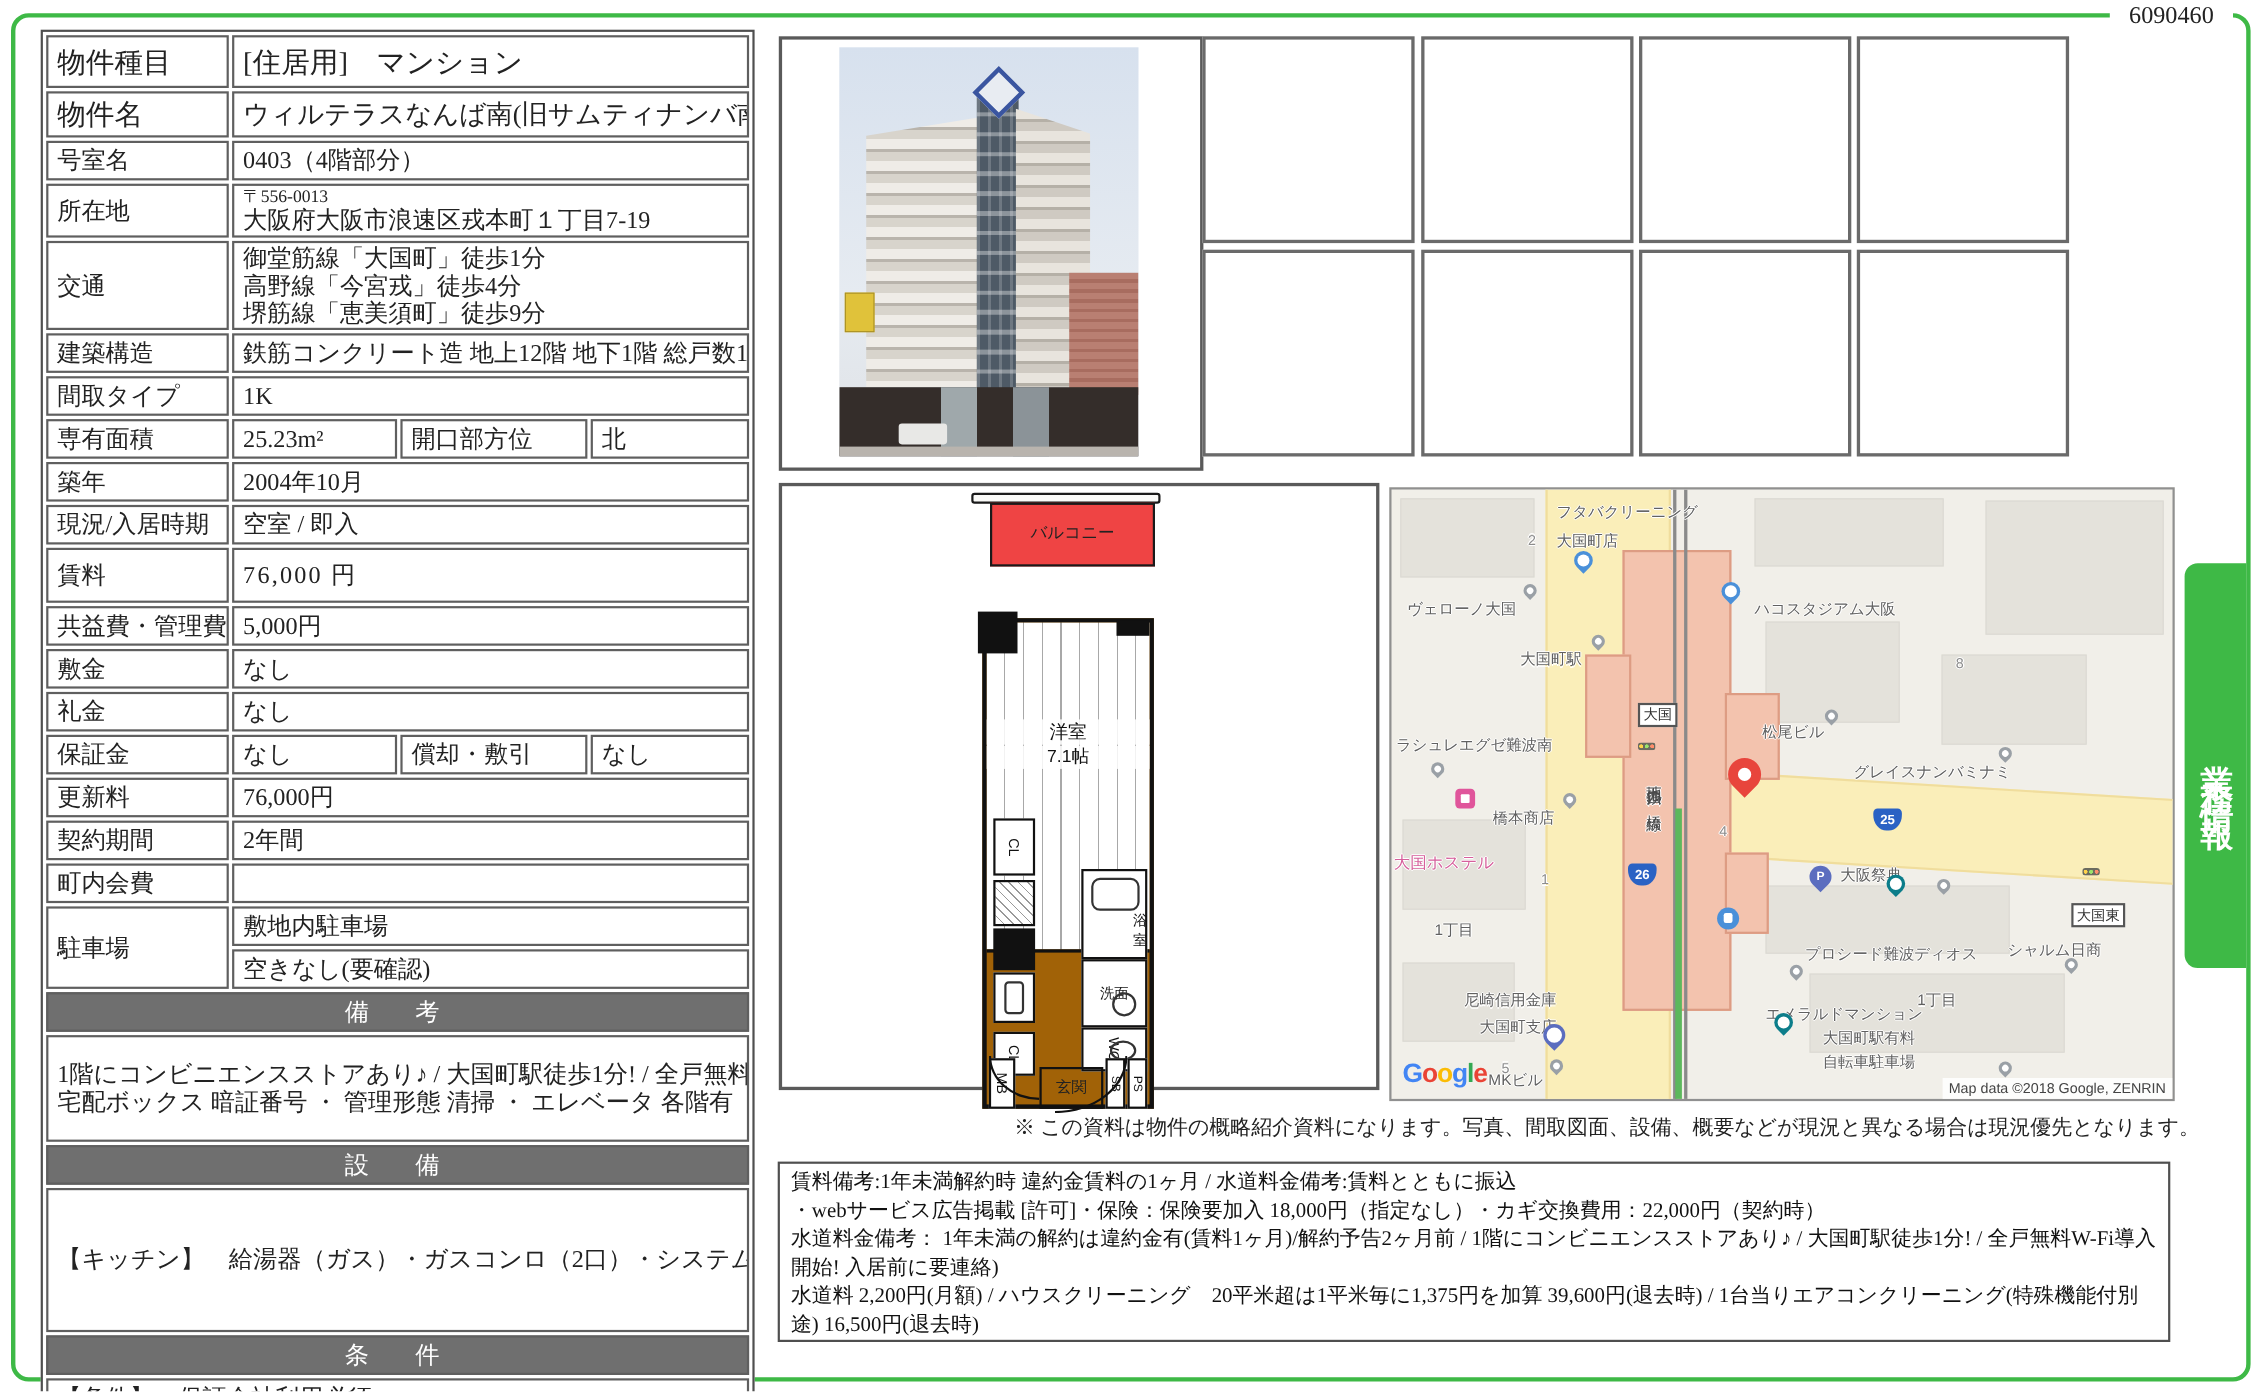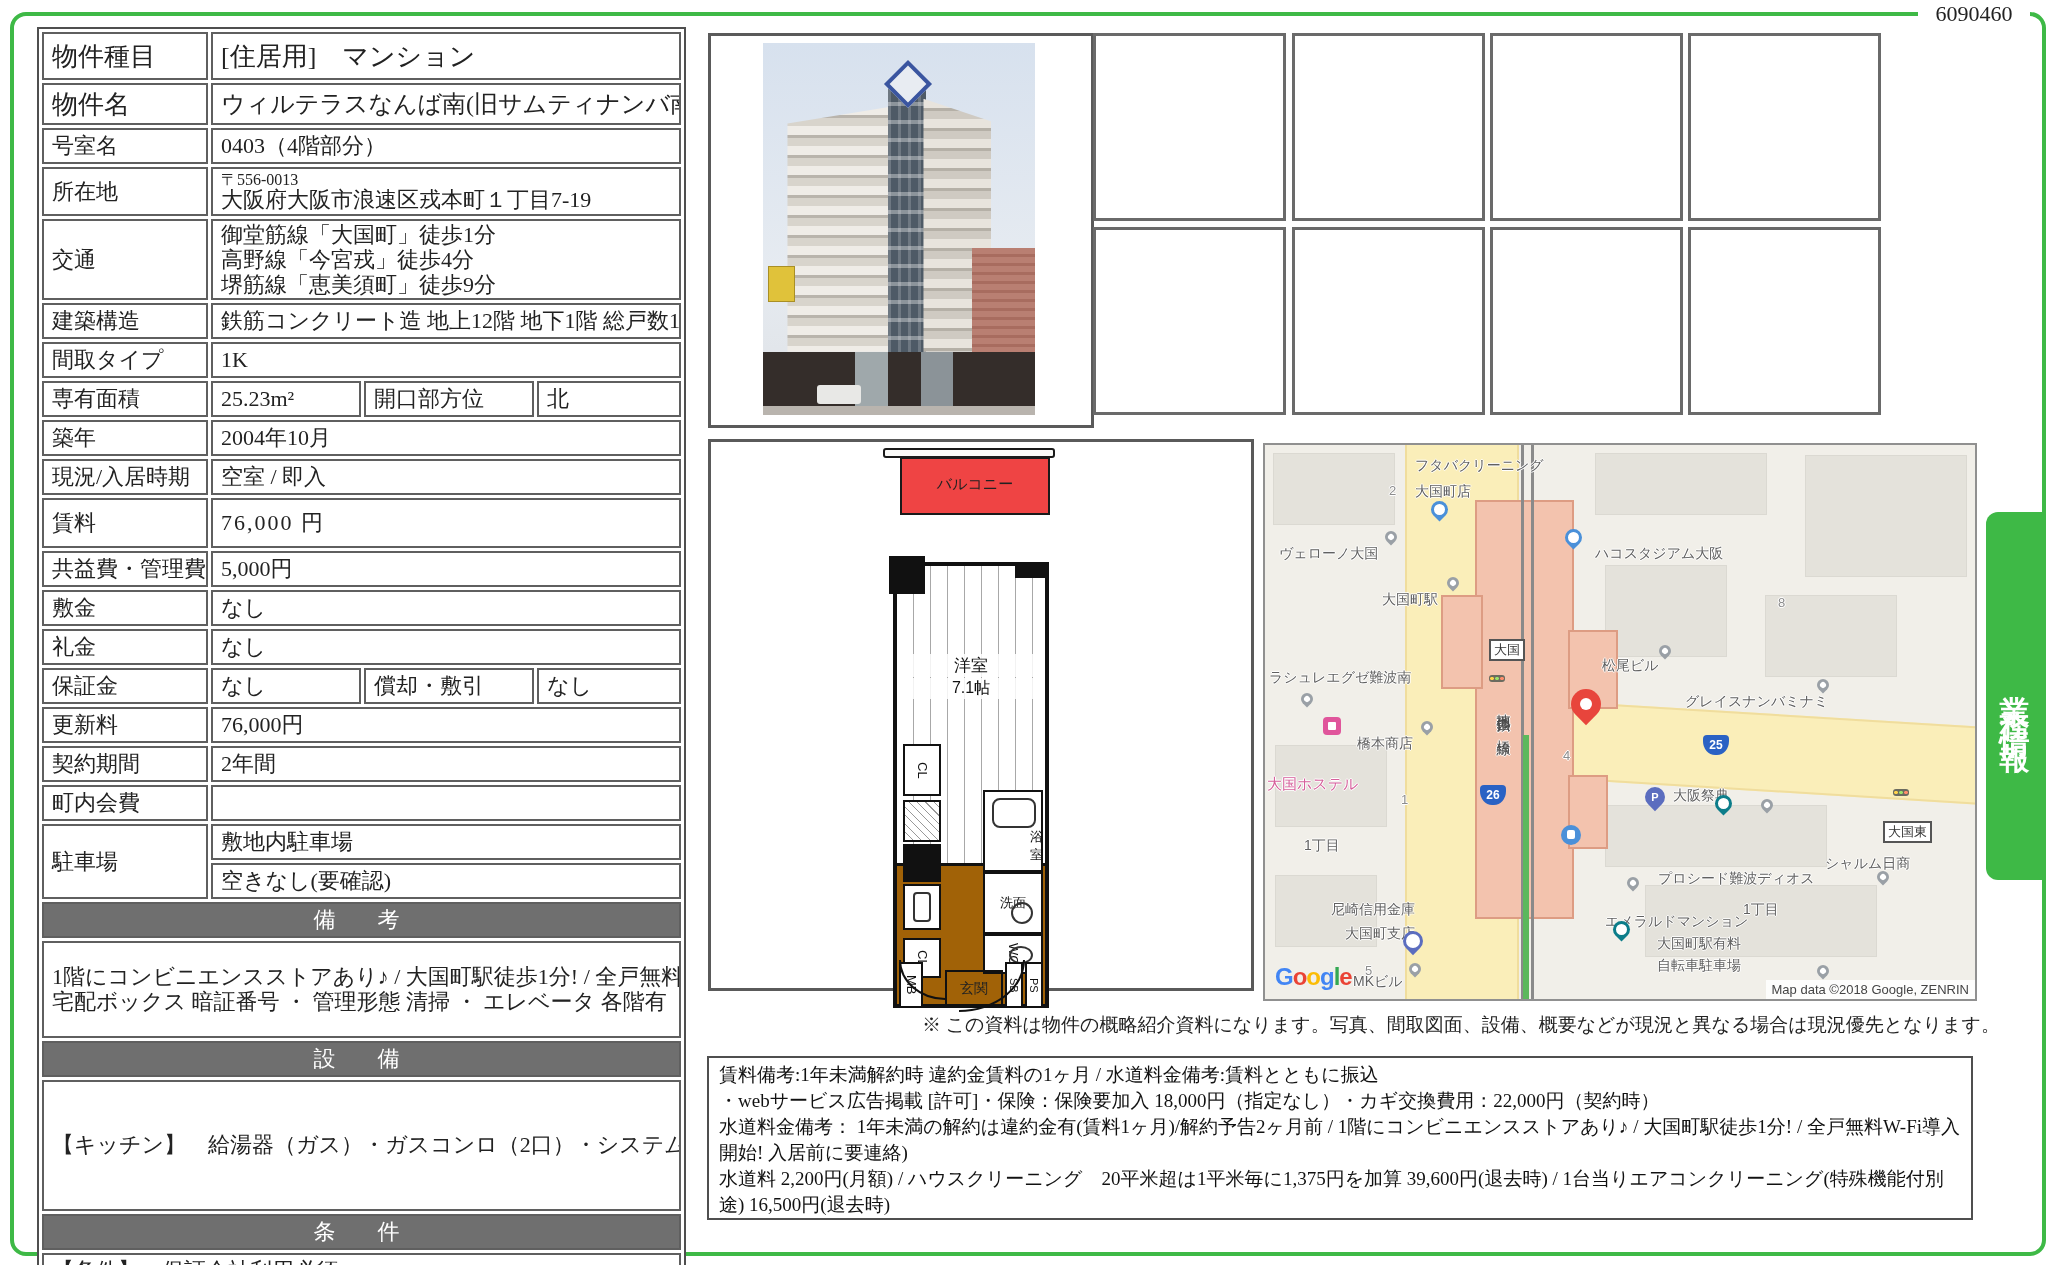--- a/index.html
+++ b/index.html
@@ -367,21 +367,21 @@
       <div class="mlabel " style="left: 4px; top: 224px;">ラシュレエグゼ難波南</div>
       <div class="mlabel " style="left: 92px; top: 290px;">橋本商店</div>
       <div class="mlabel pink-label" style="left: 2px; top: 330px;">大国ホステル</div>
       <div class="mlabel num" style="left: 136px; top: 347px;">1</div>
       <div class="mlabel num" style="left: 298px; top: 303px;">4</div>
       <div class="mlabel shield" style="left: 215px; top: 340px;">26</div>
       <div class="mlabel shield" style="left: 438px; top: 290px;">25</div>
       <div class="mlabel " style="left: 408px; top: 342px;">大阪祭典</div>
       <div class="mlabel station" style="left: 618px; top: 376px;">大国東</div>
       <div class="mlabel vertical" style="left: 230px; top: 258px;">地下鉄四つ橋線</div>
-      <div class="mlabel " style="left: 376px; top: 425px; margin-left: 17px;">プロシード難波ディオス</div>
+      <div class="mlabel " style="left: 376px; top: 414px;">プロシード難波ディオス</div>
       <div class="mlabel " style="left: 560px; top: 410px;">シャルム日商</div>
       <div class="mlabel " style="left: 39px; top: 392px;">1丁目</div>
       <div class="mlabel " style="left: 478px; top: 456px;">1丁目</div>
       <div class="mlabel " style="left: 66px; top: 456px;">尼崎信用金庫</div>
       <div class="mlabel " style="left: 80px; top: 480px;">大国町支店</div>
       <div class="mlabel " style="left: 340px; top: 468px;">エメラルドマンション</div>
       <div class="mlabel num" style="left: 100px; top: 518px;">5</div>
       <div class="mlabel " style="left: 88px; top: 528px;">MKビル</div>
       <div class="mlabel " style="left: 392px; top: 490px;">大国町駅有料</div>
       <div class="mlabel " style="left: 392px; top: 512px;">自転車駐車場</div>

